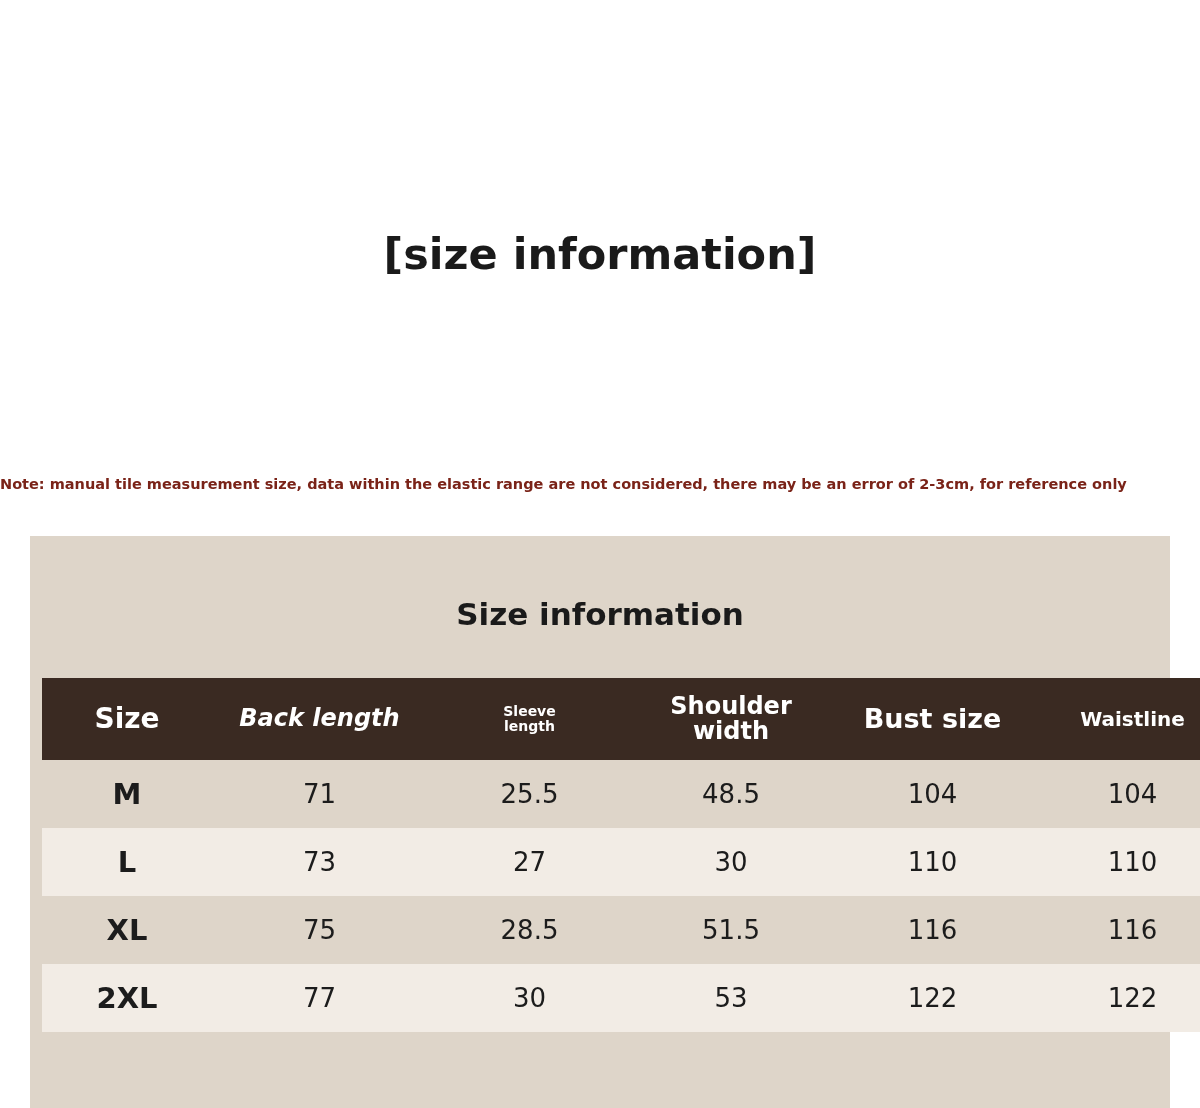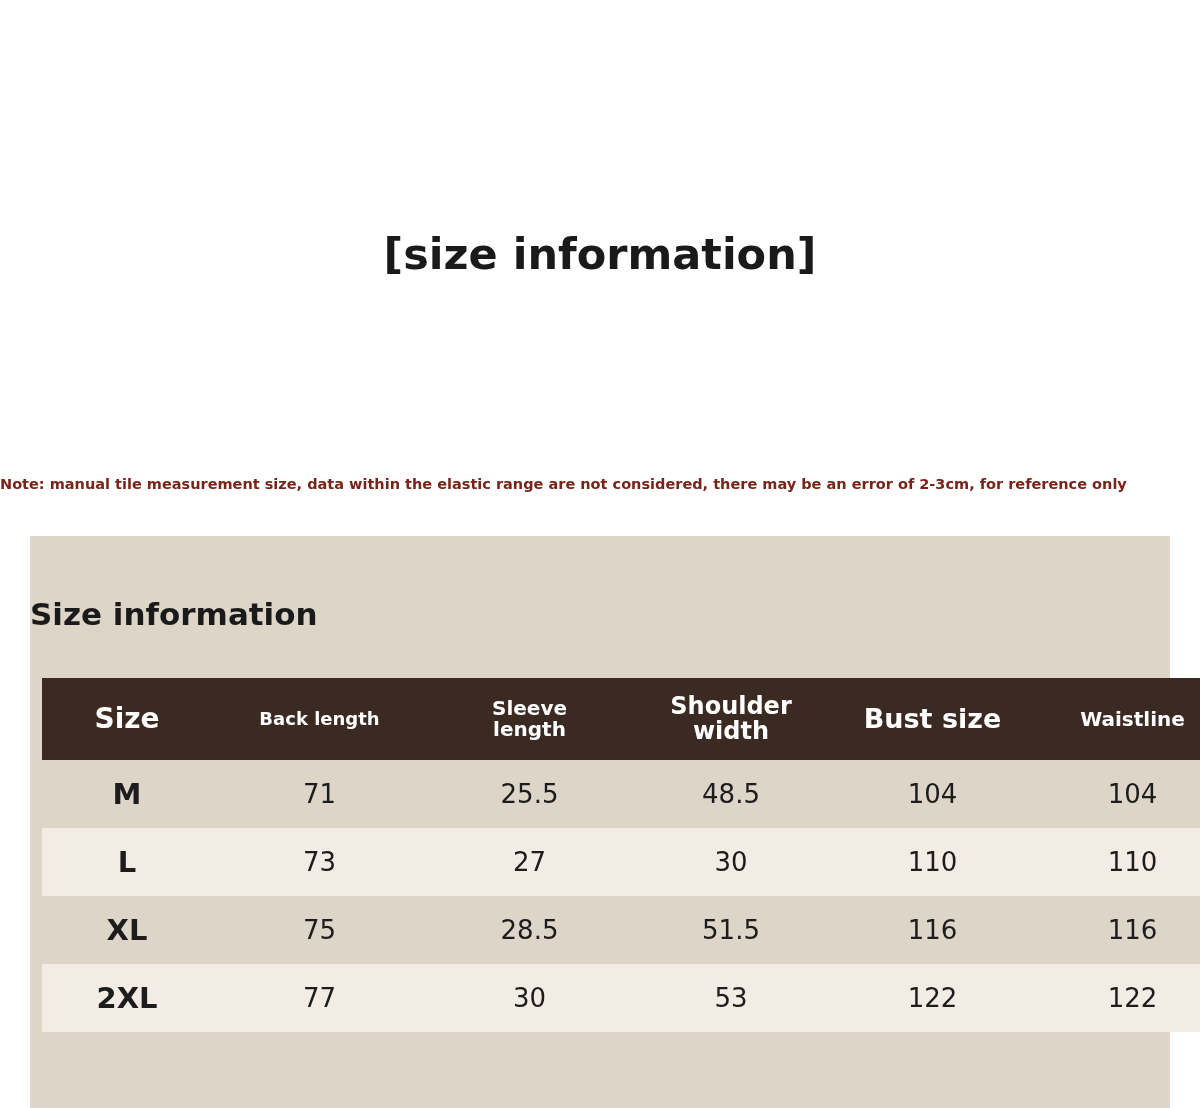--- a/index.html
+++ b/index.html
@@ -58,20 +58,21 @@
     left: 30px;
     width: 1140px;
     height: 572px;
     background: #ded5c9;
   }
   .panel-title {
     position: absolute;
     top: 60px;
     left: 0;
     width: 1140px;
+    text-align: center;
     font-size: 31px;
     font-weight: bold;
     color: #1a1a1a;
     font-family: "DejaVu Sans", sans-serif;
   }
   table.size-table {
     position: absolute;
     top: 142px;
     left: 12px;
     width: 1116px;
@@ -85,22 +86,22 @@
     color: #ffffff;
     font-weight: bold;
     text-align: center;
     padding: 0;
     height: 82px;
     vertical-align: middle;
     font-family: "DejaVu Sans", sans-serif;
     line-height: 1.05;
   }
   th.col-size    { width: 170px; font-size: 28px; }
-  th.col-back    { width: 215px; font-size: 18px; }
-  th.col-sleeve  { width: 205px; font-size: 20px; }
+  th.col-back    { width: 215px; font-size: 24px; font-style: italic; }
+  th.col-sleeve  { width: 205px; font-size: 14px; }
   th.col-shoulder{ width: 198px; font-size: 24px; }
   th.col-bust    { width: 205px; font-size: 27px; }
   th.col-waist   { width: 195px; font-size: 20px; }
   .hdr-two-line {
     display: block;
   }
   table.size-table tbody td {
     text-align: center;
     height: 68px;
     vertical-align: middle;

